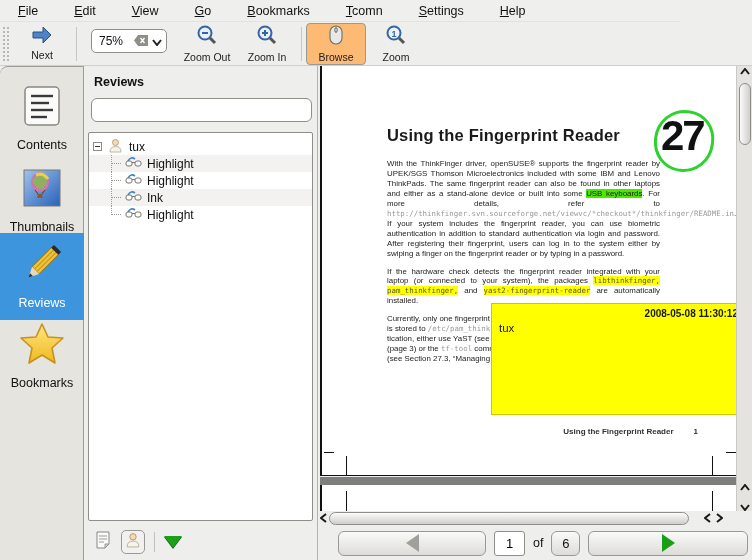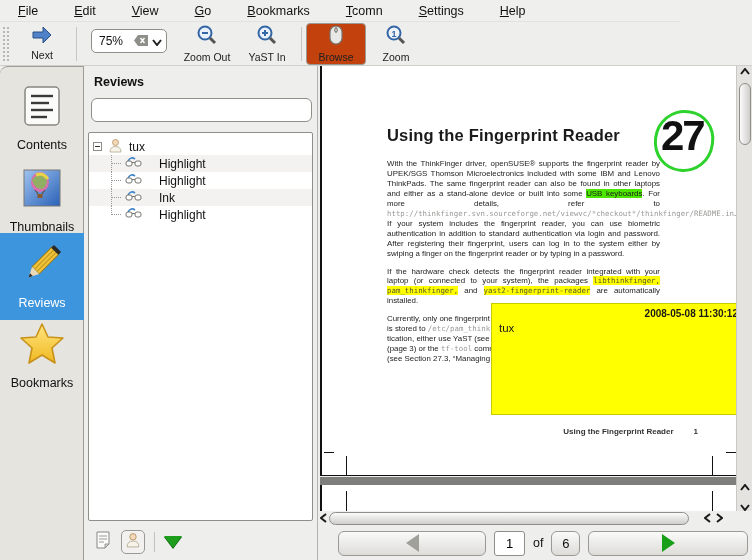--- a/index.html
+++ b/index.html
@@ -11,21 +11,21 @@
   .menubar { position:absolute; left:0; top:0; width:680px; height:22px; background:#efefed; display:flex; align-items:center; padding-left:8px; gap:16px; border-bottom:1px solid #e2e2e0;}
   .menu-item { font-size:12.5px; color:#111; padding:2px 10px; cursor:default; }
   .menu-item .accel { text-decoration:underline; }
 
   
   .toolbar { position:absolute; left:0; top:22px; width:752px; height:44px; background:#eeeeec; border-bottom:1px solid #cfcfcb; display:flex; align-items:center; }
   .tb-handle { width:8px; height:36px; margin:0 2px 0 2px; background-image:radial-gradient(circle, #b9b9b4 1px, transparent 1.2px); background-size:4px 4px; }
   .tb-btn { width:60px; height:42px; display:flex; flex-direction:column; align-items:center; justify-content:center; gap:1px; border:1px solid transparent; border-radius:4px; }
   .tb-btn .lbl { font-size:10.5px; color:#222; }
   .tb-btn.disabled .lbl { color:#a9a8a3; }
-  .tb-btn.checked { background:#c2410c; border-color:#9a9a94; }
+  .tb-btn.checked { background:#fdba74; border-color:#9a9a94; }
   .tb-sep { width:1px; height:34px; background:#c6c6c1; margin:0 4px; }
   .combo { width:76px; height:24px; background:#fff; border:1px solid #8f8f89; border-radius:5px; display:flex; align-items:center; padding:0 4px 0 7px; gap:4px; margin:0 10px; align-self:flex-start; margin-top:7px; }
   .combo .val { font-size:12px; color:#111; flex:1; }
 
   
   .side-tabs { position:absolute; left:0; top:66px; width:84px; height:494px; background:#e6e4df; border-right:1px solid #9d9c97; border-top:1px solid #9d9c97; border-top-left-radius:8px; }
   .side-tab { width:84px; display:flex; flex-direction:column; align-items:center; gap:5px; padding:6px 0; }
   .side-tab .tlabel { font-size:12.5px; color:#111; }
   .side-tab.selected { background:#3d95dd; }
   .side-tab.selected .tlabel { color:#fff; }
@@ -35,21 +35,21 @@
   .tab-bookmarks { position:absolute; top:248px; }
 
   
   .panel { position:absolute; left:85px; top:66px; width:233px; height:494px; background:#eeeeec; border-right:1px solid #b4b3ae; }
   .panel-title { position:absolute; left:9px; top:9px; font-size:12.5px; font-weight:bold; color:#111; }
   .search-input { position:absolute; left:6px; top:32px; width:221px; height:24px; border:1px solid #8f8f89; border-radius:6px; background:#fff; font-size:12px; padding:0 6px; font-family:"Liberation Sans",sans-serif; }
   .tree-box { position:absolute; left:3px; top:66px; width:225px; height:389px; background:#fff; border:1px solid #8f8f89; border-radius:2px; overflow:hidden; }
   .tree-row { height:17px; display:flex; align-items:center; font-size:12px; color:#111; }
   .tree-row.alt { background:#f3f2f0; }
   .tree-root { padding-left:4px; gap:6px; }
-  .tree-child { padding-left:36px; gap:16px; position:relative; }
+  .tree-child { padding-left:36px; gap:4px; position:relative; }
   .tree-child::before { content:""; position:absolute; left:22px; top:0; bottom:0; border-left:1px dotted #9a9a94; }
   .tree-child::after { content:""; position:absolute; left:22px; top:8px; width:10px; border-top:1px dotted #9a9a94; }
   .tree-child.last::before { bottom:8px; }
   .expander { width:9px; height:9px; border:1px solid #8e8d88; background:#fff; position:relative; flex:none; }
   .expander::after { content:""; position:absolute; left:1px; right:1px; top:3px; border-top:1px solid #333; }
   
   .panel-foot { position:absolute; left:85px; top:524px; width:233px; height:36px; display:flex; align-items:center; gap:6px; padding-left:6px; }
   .foot-btn { width:24px; height:24px; border:1px solid transparent; border-radius:5px; display:flex; align-items:center; justify-content:center; }
   .foot-btn.checked { border-color:#9a9a94; background:#f2f1ef; }
   .foot-sep { width:1px; height:20px; background:#c2c1bc; margin:0 3px; }
@@ -150,21 +150,21 @@
           </svg></span>
       <span class="lbl">Zoom Out</span>
     </div>
     <div class="tb-btn">
       <span><svg width="22" height="22" viewBox="0 0 22 22">
             <circle cx="9" cy="9" r="6.5" fill="#e8f0fb" stroke="#3465a4" stroke-width="2"></circle>
             <line x1="6" y1="9" x2="12" y2="9" stroke="#3465a4" stroke-width="2"></line>
             <line x1="9" y1="6" x2="9" y2="12" stroke="#3465a4" stroke-width="2"></line>
             <line x1="14" y1="14" x2="19" y2="19" stroke="#555" stroke-width="3"></line>
           </svg></span>
-      <span class="lbl">YaST In</span>
+      <span class="lbl">Zoom In</span>
     </div>
     <div class="tb-sep"></div>
     <div class="tb-btn checked">
       <span><svg width="20" height="22" viewBox="0 0 20 22">
             <rect x="4" y="2" width="12" height="18" rx="6" fill="#e8e8e6" stroke="#77766f" stroke-width="1.2"></rect>
             <line x1="10" y1="2" x2="10" y2="9" stroke="#77766f" stroke-width="1"></line>
             <rect x="8.5" y="4" width="3" height="4" rx="1.5" fill="#b8b7b2" stroke="#77766f" stroke-width="0.8"></rect>
           </svg></span>
       <span class="lbl">Browse</span>
     </div>

